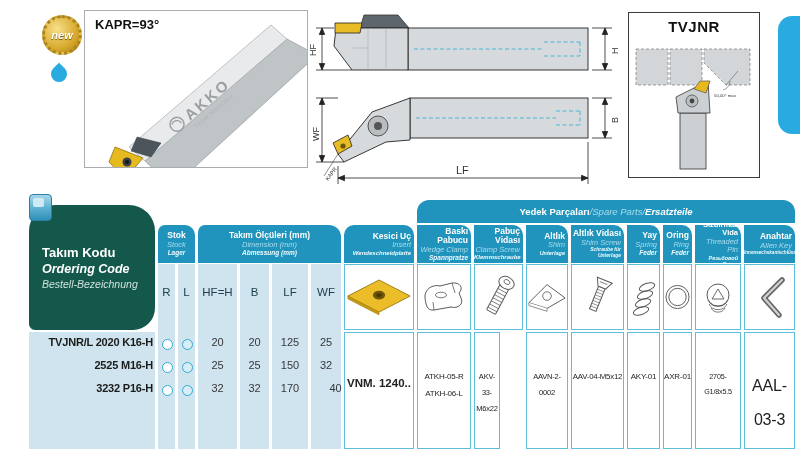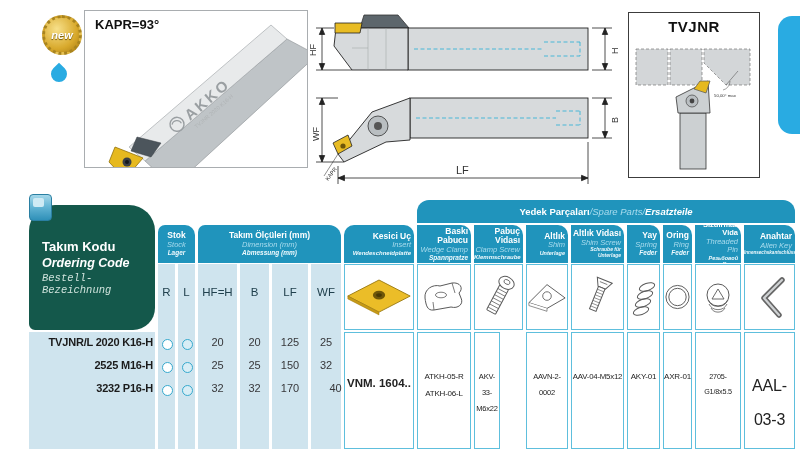--- a/index.html
+++ b/index.html
@@ -37,21 +37,21 @@
   .imgcell{position:absolute;top:64px;height:66px;background:#fff;border:1px solid #5ebfdd;
     box-sizing:border-box;display:flex;align-items:center;justify-content:center;}
   .valcell{position:absolute;top:132px;height:117px;background:#fff;border:1px solid #5ebfdd;
     box-sizing:border-box;text-align:center;padding-top:36px;font-size:8px;color:#222;line-height:2.1;
     letter-spacing:-0.2px;overflow:hidden;}
   #ordering-cell{position:absolute;left:4px;top:5px;width:126px;height:125px;background:#14584b;
     border-radius:26px 26px 22px 6px;color:#fff;display:flex;flex-direction:column;justify-content:center;
     padding-left:13px;box-sizing:border-box;gap:2px;}
   #ordering-cell .o1{font-weight:bold;font-size:13px;}
   #ordering-cell .o2{font-weight:bold;font-style:italic;font-size:12.5px;}
-  #ordering-cell .o3{font-style:italic;font-size:10.5px;color:#cfe3dc;font-family:Liberation Mono, monospace;}
+  #ordering-cell .o3{font-style:italic;font-size:10.5px;color:#cfe3dc;}
   #clip-icon{position:absolute;left:4px;top:-6px;width:23px;height:27px;border-radius:4px;
     background:linear-gradient(180deg,#a6d8ea 0%,#63b4d4 48%,#2f90b8 100%);border:1px solid #2a7fa2;box-sizing:border-box;}
   #clip-icon .inner{position:absolute;left:3px;top:3px;width:11px;height:9px;background:#cfeaf4;border-radius:2px;}
   .rowcode{position:absolute;left:0;width:128px;text-align:right;font-weight:bold;font-size:11px;
     color:#1b1b1b;letter-spacing:-0.2px;}
   .dimval{position:absolute;text-align:center;font-size:11px;color:#37373a;}
   .dot{position:absolute;width:9px;height:9px;border:1.5px solid #36a9cd;border-radius:50%;
     background:#fff;box-sizing:content-box;}
   .dot.l{background:#d8edf5;}
   svg text{font-family:"Liberation Sans", sans-serif;}
@@ -313,21 +313,21 @@
     </svg>
   </div>
   <div class="imgcell" style="left:719px;width:51px;">
     <svg width="42" height="44" viewBox="0 0 42 44" fill="none">
       <path d="M33,5 L15,23 L30,40" stroke="#666" stroke-width="5.5" stroke-linecap="round" stroke-linejoin="round"></path>
       <path d="M33,5 L15,23 L30,40" stroke="#cfd2d4" stroke-width="2.2" stroke-linecap="round" stroke-linejoin="round"></path>
     </svg>
   </div>
 
   <div class="valcell" style="left:319px;width:70px;font-weight:bold;font-size:11.5px;padding-top:38px;letter-spacing:0;">
-    <span>VNM. 1604..</span>
+    <span>VNM. 1240..</span>
   </div>
   <div class="valcell" style="left:392px;width:54px;">
     <div>ATKH-05-R</div>
     <div>ATKH-06-L</div>
   </div>
   <div class="valcell" style="left:449px;width:26px;font-size:7.5px;">
     <div>AKV-33-M6x22</div>
   </div>
   <div class="valcell" style="left:501px;width:42px;font-size:7.5px;">
     <div>AAVN-2-0002</div>

